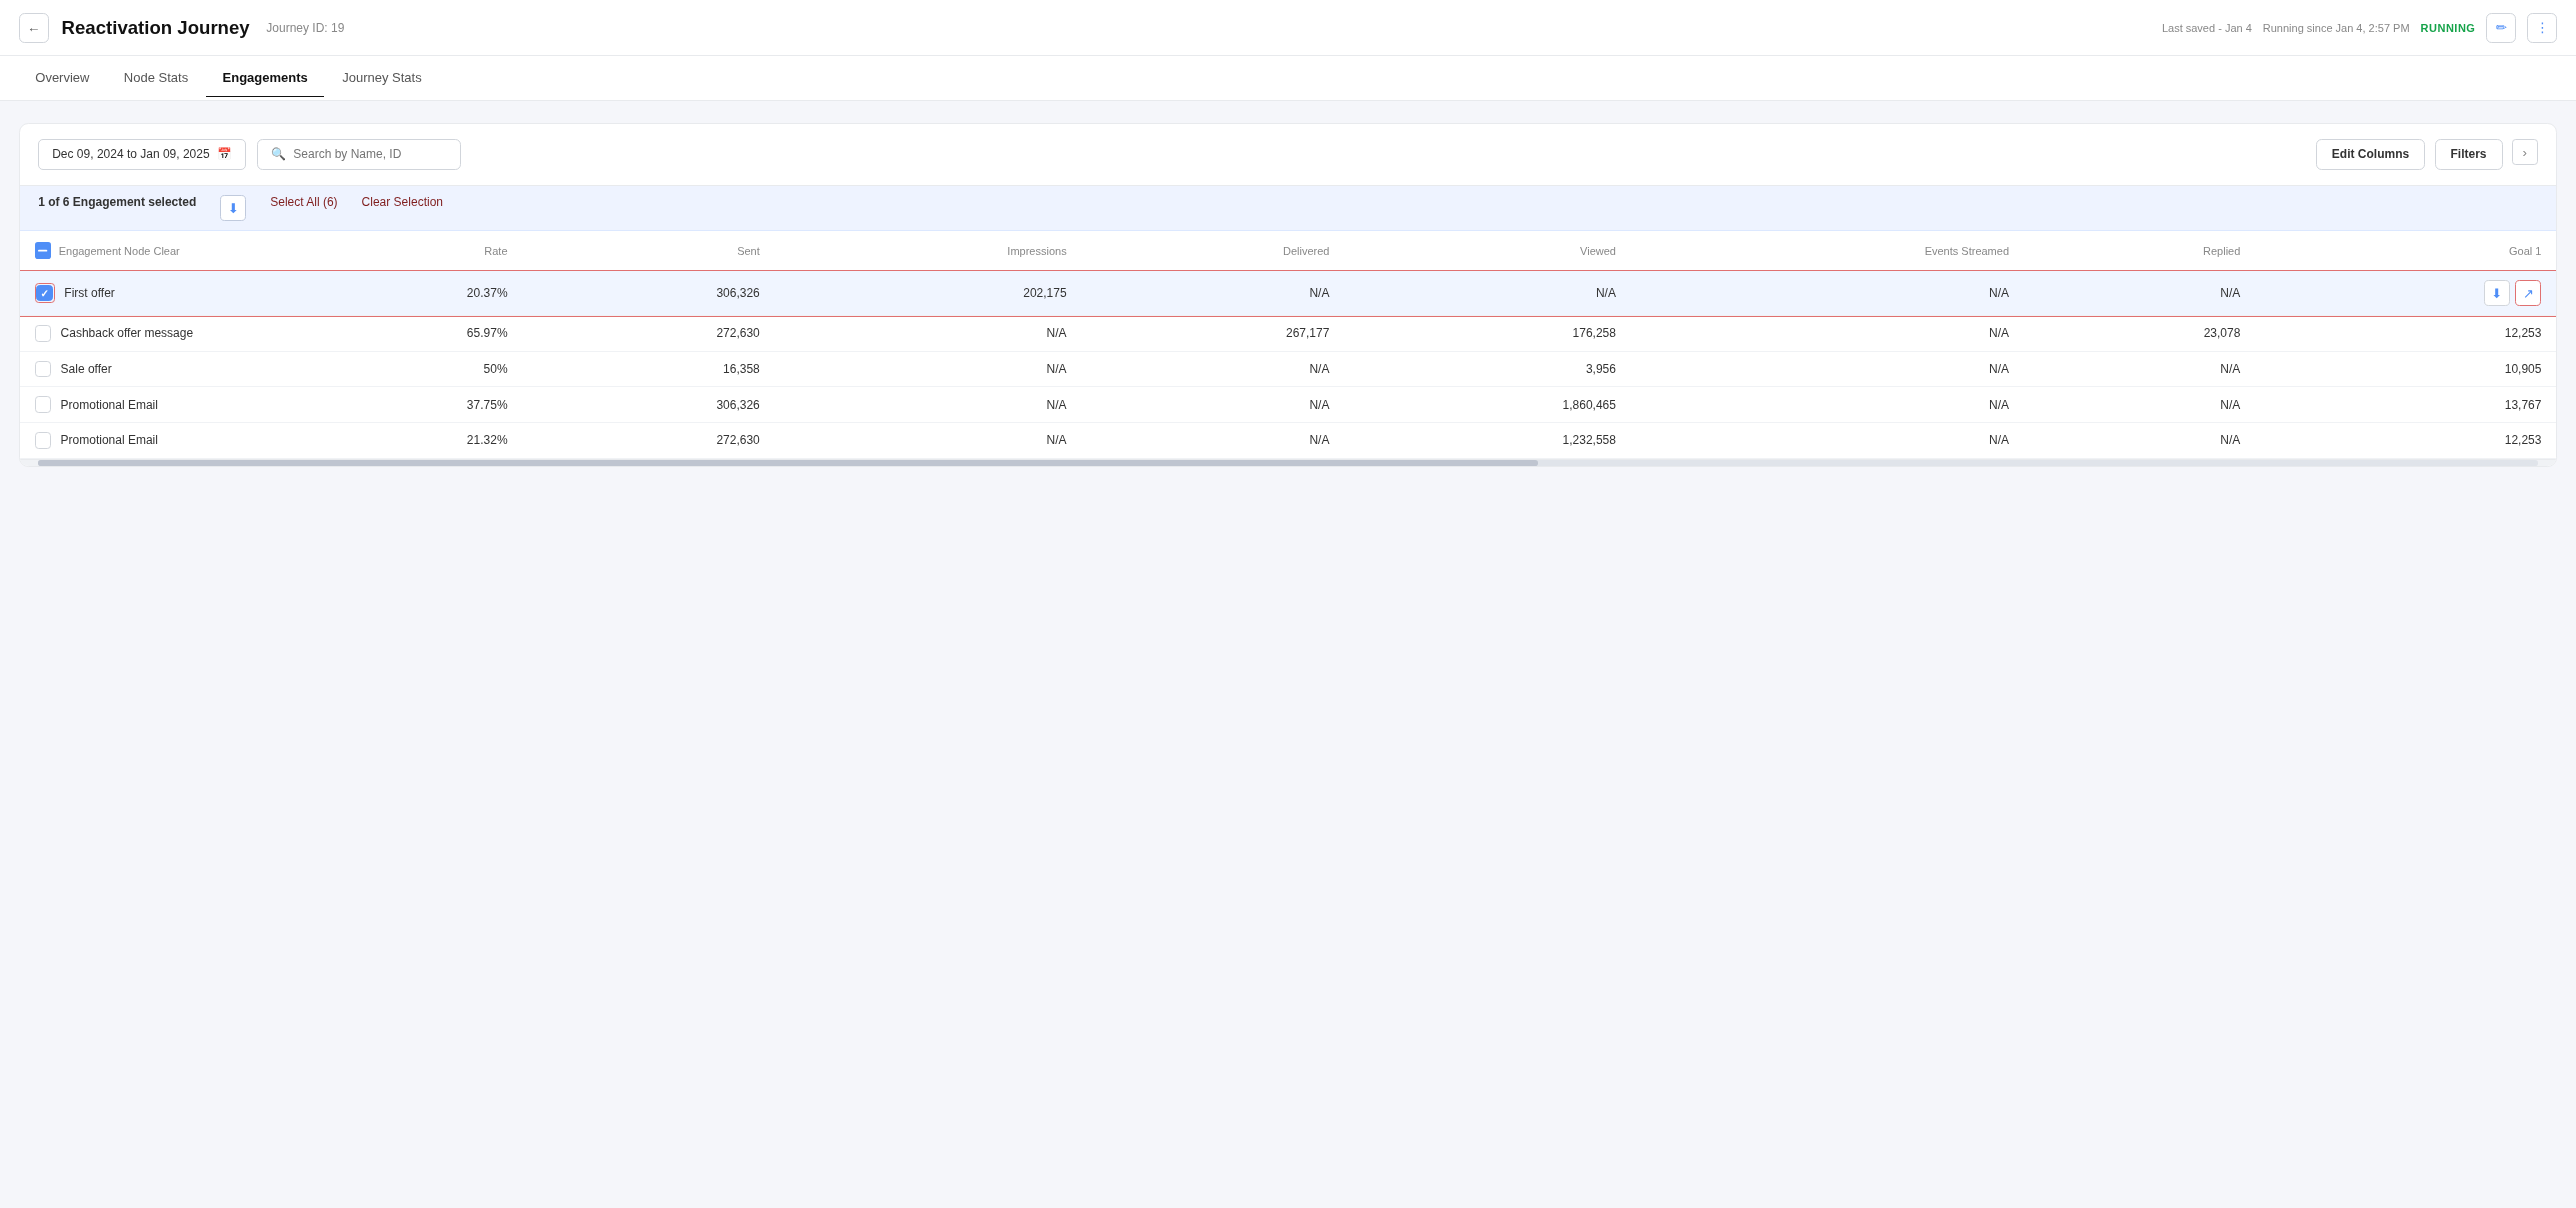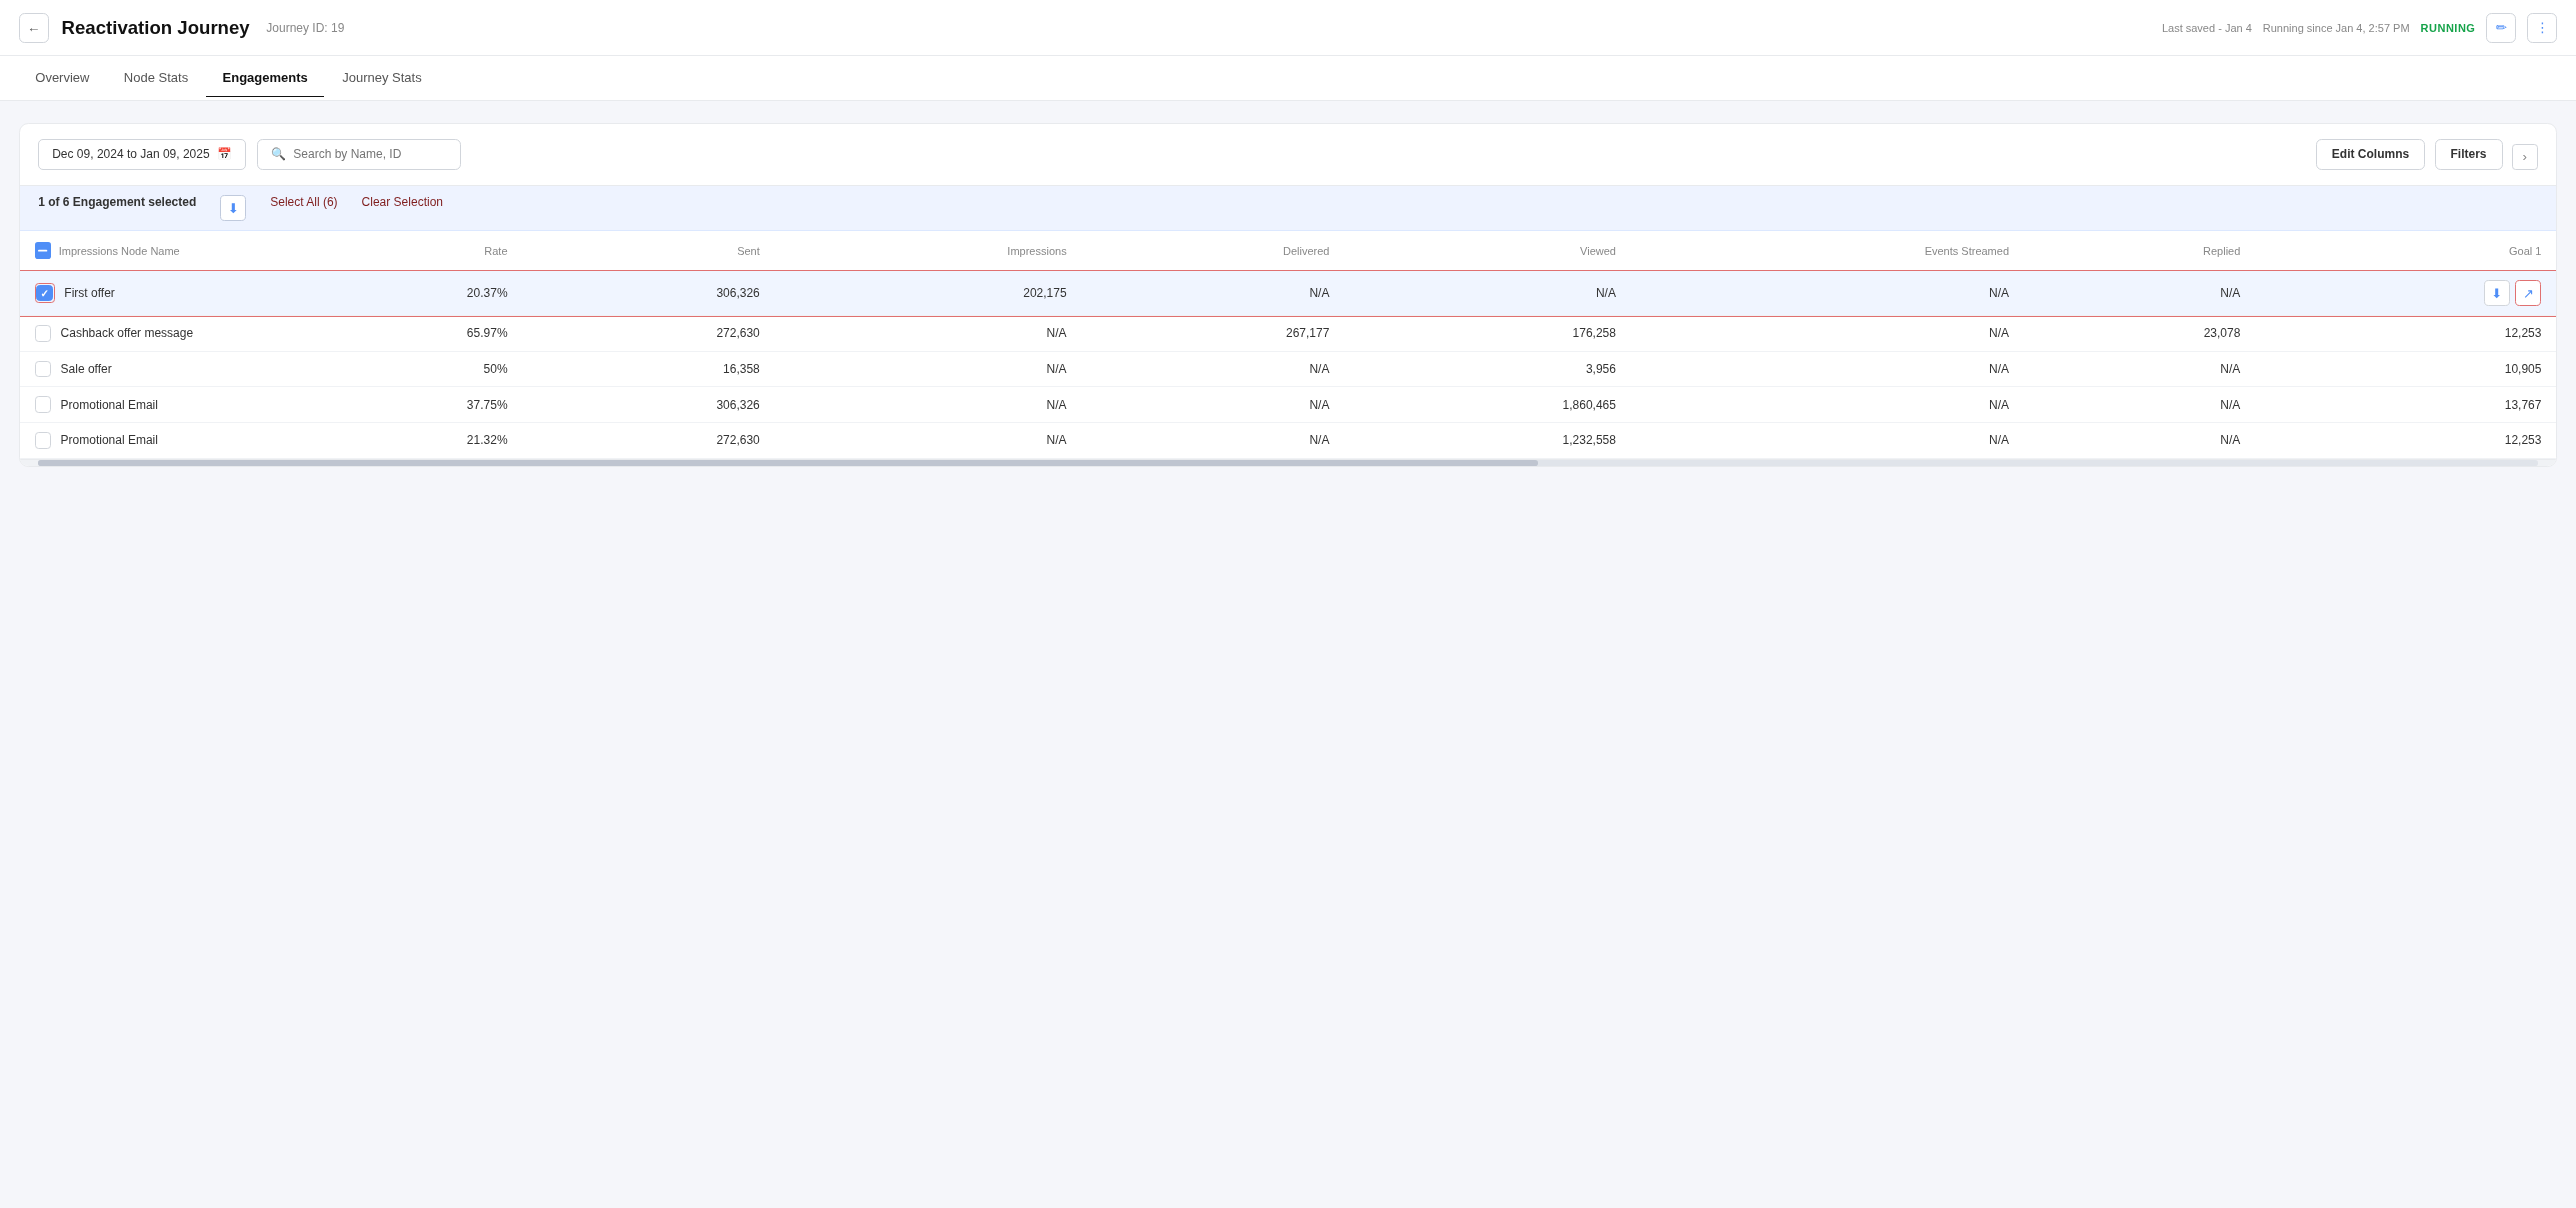--- a/index.html
+++ b/index.html
@@ -53,21 +53,21 @@
     .date-btn {
       display: flex; align-items: center; gap: 7.4px; padding: 7.4px 13px;
       border: 0.9px solid #d1d5db; border-radius: 5px; background: #fff; cursor: pointer;
       font-size: 12px; color: #333;
     }
     .search-box {
       display: flex; align-items: center; gap: 7.4px; padding: 7.4px 13px;
       border: 0.9px solid #d1d5db; border-radius: 5.6px; background: #fff;
       font-size: 12px; color: #aaa; width: 204px;
     }
-    .toolbar-right { display: flex; align-items: flex-end; gap: 9.3px; }
+    .toolbar-right { display: flex; align-items: flex-start; gap: 9.3px; }
     .edit-col-btn, .filters-btn {
       padding: 7.4px 15px; border: 0.9px solid #d1d5db; border-radius: 5.6px;
       background: #fff; font-size: 12px; font-weight: 600; cursor: pointer; color: #333;
     }
     .collapse-btn {
       width: 26px; height: 26px; border: 0.9px solid #d1d5db; border-radius: 3.7px;
       background: #fff; cursor: pointer; display: flex; align-items: center; justify-content: center; color: #888;
     }
 
     .selection-bar {
@@ -208,21 +208,21 @@
       <table>
         <thead>
           <tr>
             <th style="text-align:left;">
               <div style="display:flex;align-items:center;gap:7.4px;">
                 <span style="width:16.7px;height:16.7px;background:#4f8ef7;border-radius:2.8px;display:inline-flex;align-items:center;justify-content:center;">
                   <svg width="9.3" height="9.3" viewBox="0 0 10 10">
                       <rect width="10" height="2" x="0" y="4" fill="white" rx="1"></rect>
                     </svg>
                 </span>
-                <span>Impressions Node Name</span>
+                <span>Engagement Node Clear</span>
               </div>
             </th>
             <th>Rate</th>
             <th>Sent</th>
             <th>Impressions</th>
             <th>Delivered</th>
             <th>Viewed</th>
             <th>Events Streamed</th>
             <th>Replied</th>
             <th>Goal 1</th>

